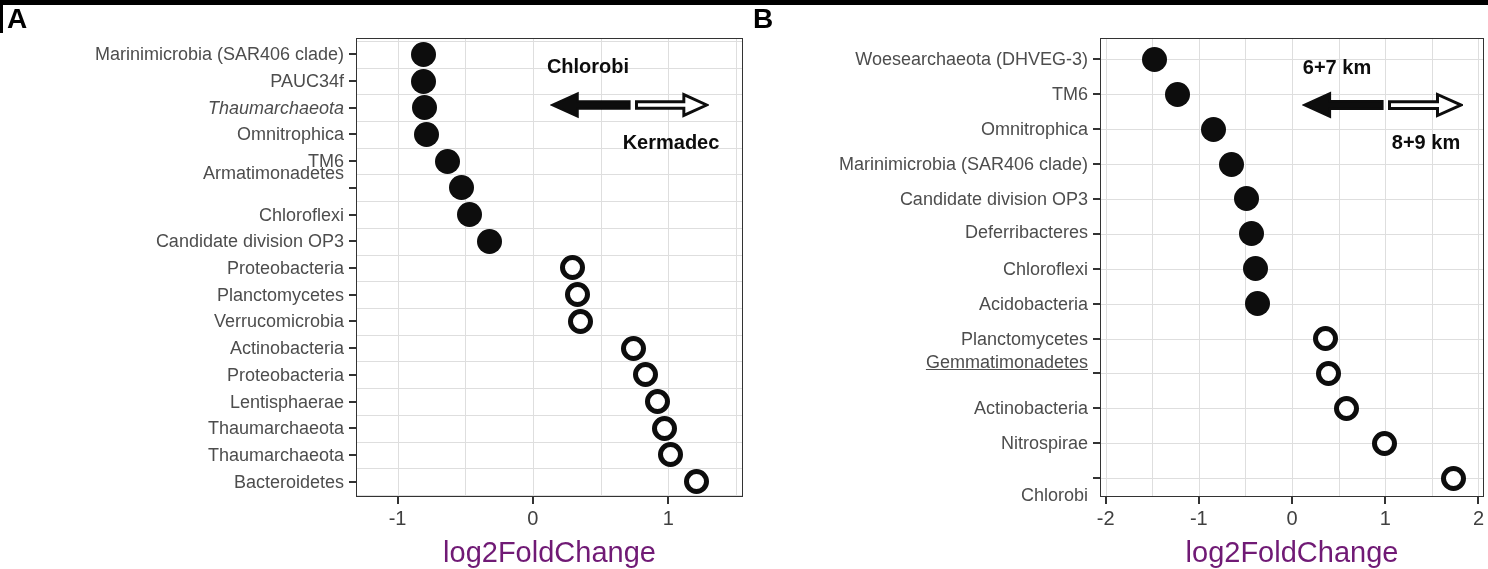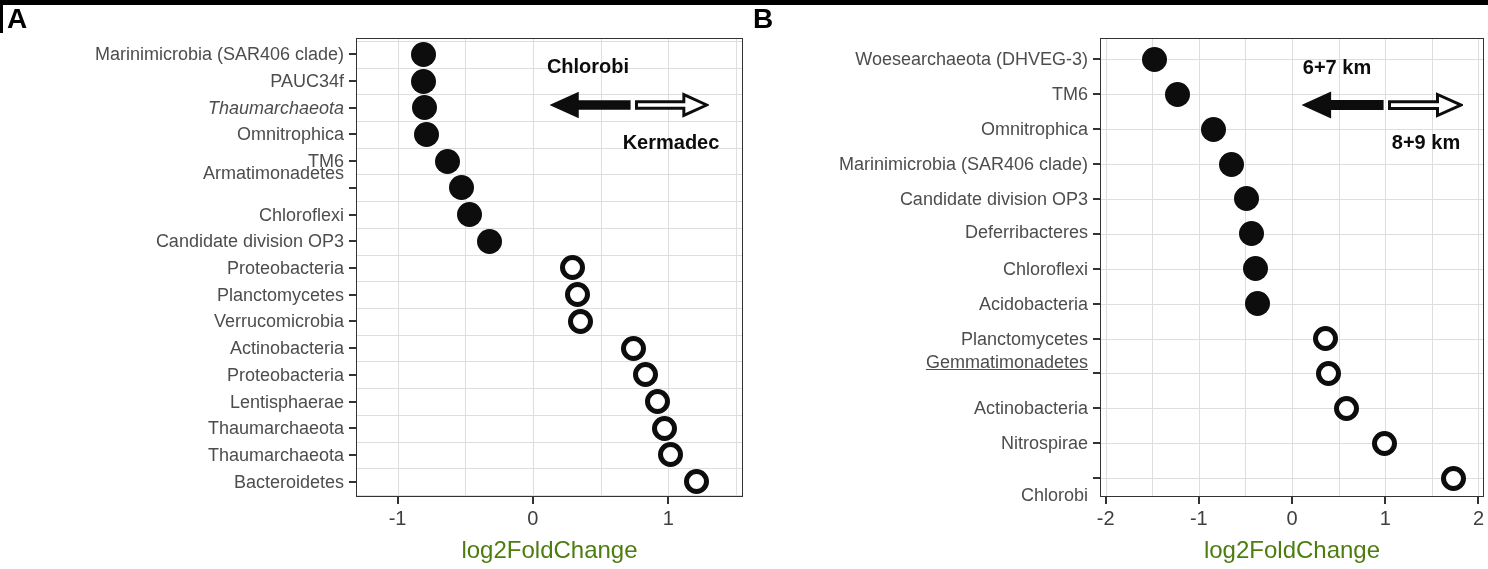--- a/index.html
+++ b/index.html
@@ -26,21 +26,21 @@
   .ylab {
     position:absolute; right:calc(100% + 13px); transform:translateY(-50%);
     color:#4d4d4d; font-size:18px; white-space:nowrap; text-align:right; line-height:1;
   }
   .ytick { position:absolute; right:calc(100% + 1px); width:7px; height:2px; background:#333; transform:translateY(-50%); }
   .xtick { position:absolute; top:calc(100% + 1px); width:2px; height:7px; background:#333; transform:translateX(-50%); }
   .xlab {
     position:absolute; top:calc(100% + 12px); transform:translateX(-50%);
     color:#404040; font-size:20px; line-height:1;
   }
-  .axis-title { position:absolute; top:536px; text-align:center; font-size:24px; color:#4d7c0f; }
+  .axis-title { position:absolute; top:536px; text-align:center; font-size:29px; color:#701a75; }
   .axis-title-a { left:356px; width:387px; }
   .axis-title-b { left:1100px; width:384px; }
   .ann-text {
     position:absolute; transform:translate(-50%,-50%); font-weight:bold;
     font-size:20px; color:#0d0d0d; white-space:nowrap; line-height:1;
   }
   .arrow { position:absolute; transform:translateY(-50%); line-height:0; }
 </style>
 </head>
 <body>

